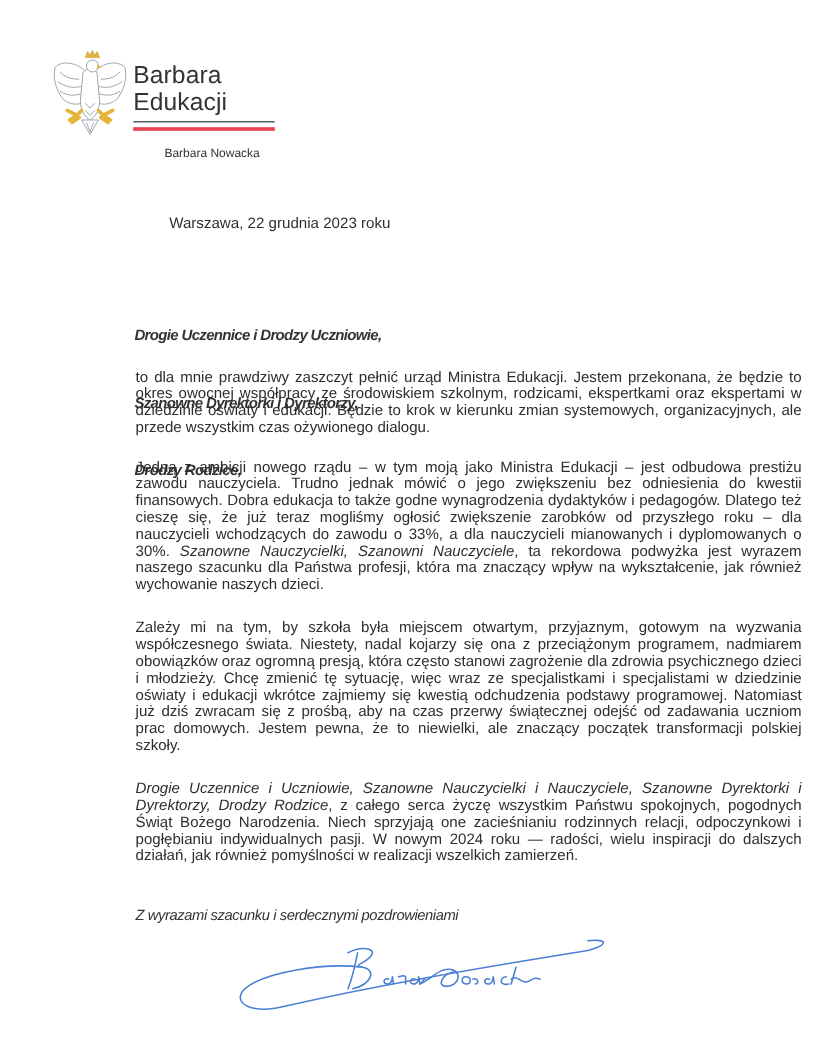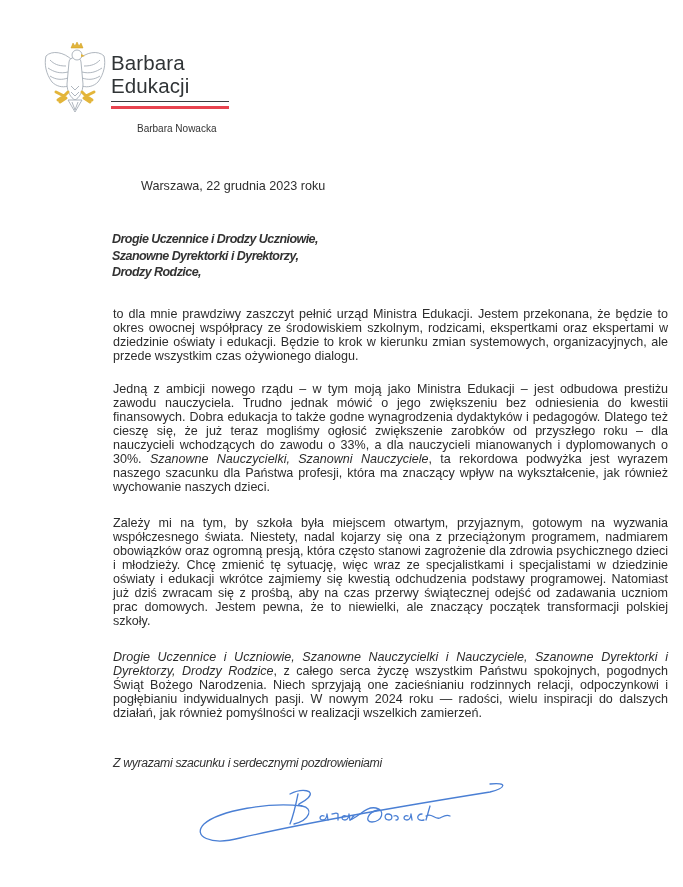--- a/index.html
+++ b/index.html
@@ -9,21 +9,21 @@
     .letterhead { position: absolute; left: 38px; top: 40px; width: 200px; height: 110px; }
     .eagle { position: absolute; left: 4px; top: 0px; width: 66px; height: 78px; }
     .brand-title { position: absolute; left: 73px; top: 11px; font-size: 20.5px; line-height: 23px; color: #303436; letter-spacing: 0.1px; }
     .brand-rule-dark { position: absolute; left: 73px; top: 61px; width: 118px; height: 1px; background: #3a3d40; }
     .brand-rule-red { position: absolute; left: 73px; top: 66px; width: 118px; height: 3px; background: #e8434f; }
     .brand-name { position: absolute; left: 73px; top: 83px; font-size: 10px; color: #333; margin-left: 26px; }
 
     .date { position: absolute; left: 113px; top: 179px; font-size: 12.6px; color: #2e2e2e; margin-left: 28px; }
 
     .salutation { position: absolute; left: 112px; top: 231px; font-size: 12.5px; line-height: 16.6px; font-style: italic; font-weight: bold; color: #333; letter-spacing: -0.55px; }
-    .salutation div { white-space: nowrap; }
+    .salutation div { white-space: nowrap; margin-top: 40px; }
 
     .body-text { position: absolute; left: 113px; width: 555px; font-size: 12.55px; line-height: 14px; color: #2d2d2d; text-align: justify; }
     .p1 { top: 307px; }
     .p2 { top: 382px; }
     .p3 { top: 516px; }
     .p4 { top: 650px; }
     .body-text em { }
 
     .closing { position: absolute; left: 113px; top: 756px; font-size: 12.3px; font-style: italic; color: #333; letter-spacing: -0.35px; }
 

